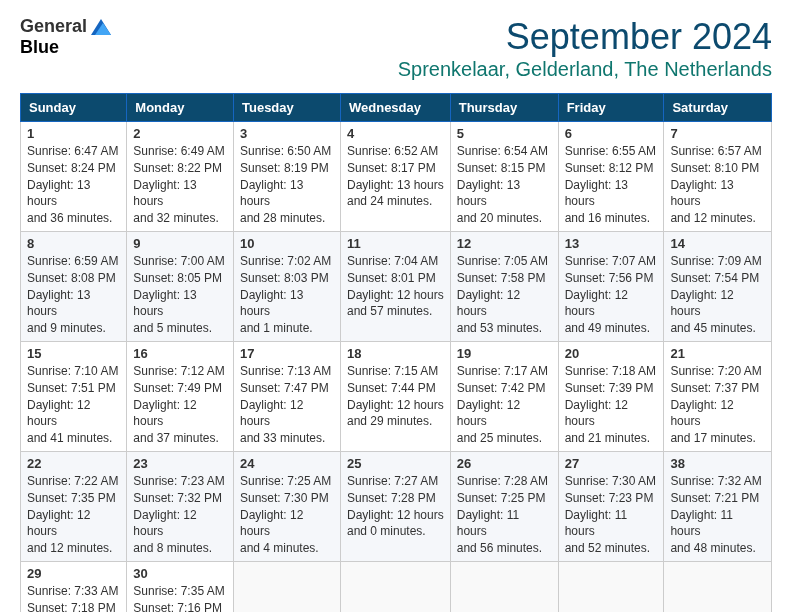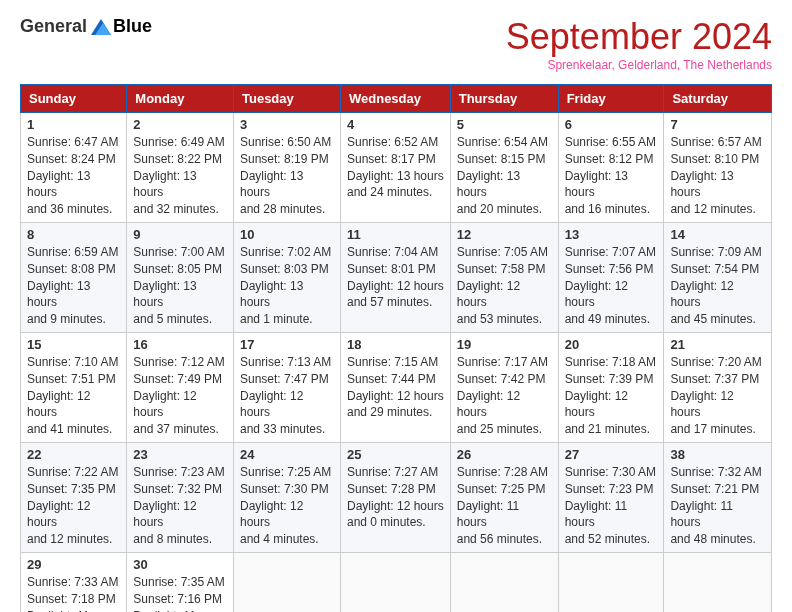--- a/index.html
+++ b/index.html
@@ -1,28 +1,28 @@
 <!DOCTYPE html>
 <html><head>
   <meta charset="utf-8">
   <style>
     * { box-sizing: border-box; margin: 0; padding: 0; }
     body { font-family: Arial, sans-serif; background: #fff; width: 792px; min-height: 612px; }
     .page { width: 792px; padding: 16px 20px; }
     .header { display: flex; align-items: flex-start; justify-content: space-between; margin-bottom: 12px; }
-    .logo { display: flex; flex-direction: row; align-items: flex-start; }
+    .logo { display: flex; flex-direction: column; align-items: flex-start; }
     .logo-text { display: flex; align-items: center; }
     .logo-general { font-size: 18px; font-weight: bold; color: #333; }
     .logo-blue { font-size: 18px; font-weight: bold; color: #000000; }
     .logo-icon { width: 24px; height: 20px; margin-left: 2px; }
     .title-block { text-align: right; }
-    .month-title { font-size: 36px; font-weight: 300; color: #b91c1c; }
-    .subtitle { font-size: 12px; color: #ec4899; }
+    .month-title { font-size: 36px; font-weight: 300; color: #0c4a6e; }
+    .subtitle { font-size: 20px; color: #0f766e; }
     .calendar { width: 100%; border-collapse: collapse; }
-    .calendar th { background: #b91c1c; color: #fff; text-align: left; padding: 6px 8px; font-size: 13px; font-weight: 600; border: 1px solid #1565c0; }
+    .calendar th { background: #0c4a6e; color: #fff; text-align: left; padding: 6px 8px; font-size: 13px; font-weight: 600; border: 1px solid #1565c0; }
     .calendar td { border: 1px solid #ccc; vertical-align: top; padding: 4px 6px; width: 113px; min-height: 70px; font-size: 10px; color: #333; background: #fff; }
     .calendar tr:nth-child(even) td { background: #f5f7fa; }
     .day-num { font-size: 13px; font-weight: bold; display: block; margin-bottom: 2px; }
     .day-info { font-size: 12px; line-height: 1.4; color: #333; }
     .empty { background: #f9f9f9 !important; }
     .calendar tbody tr:last-child td { border-bottom: 1px solid #c2410c; }
   </style>
 </head>
 <body>
 

